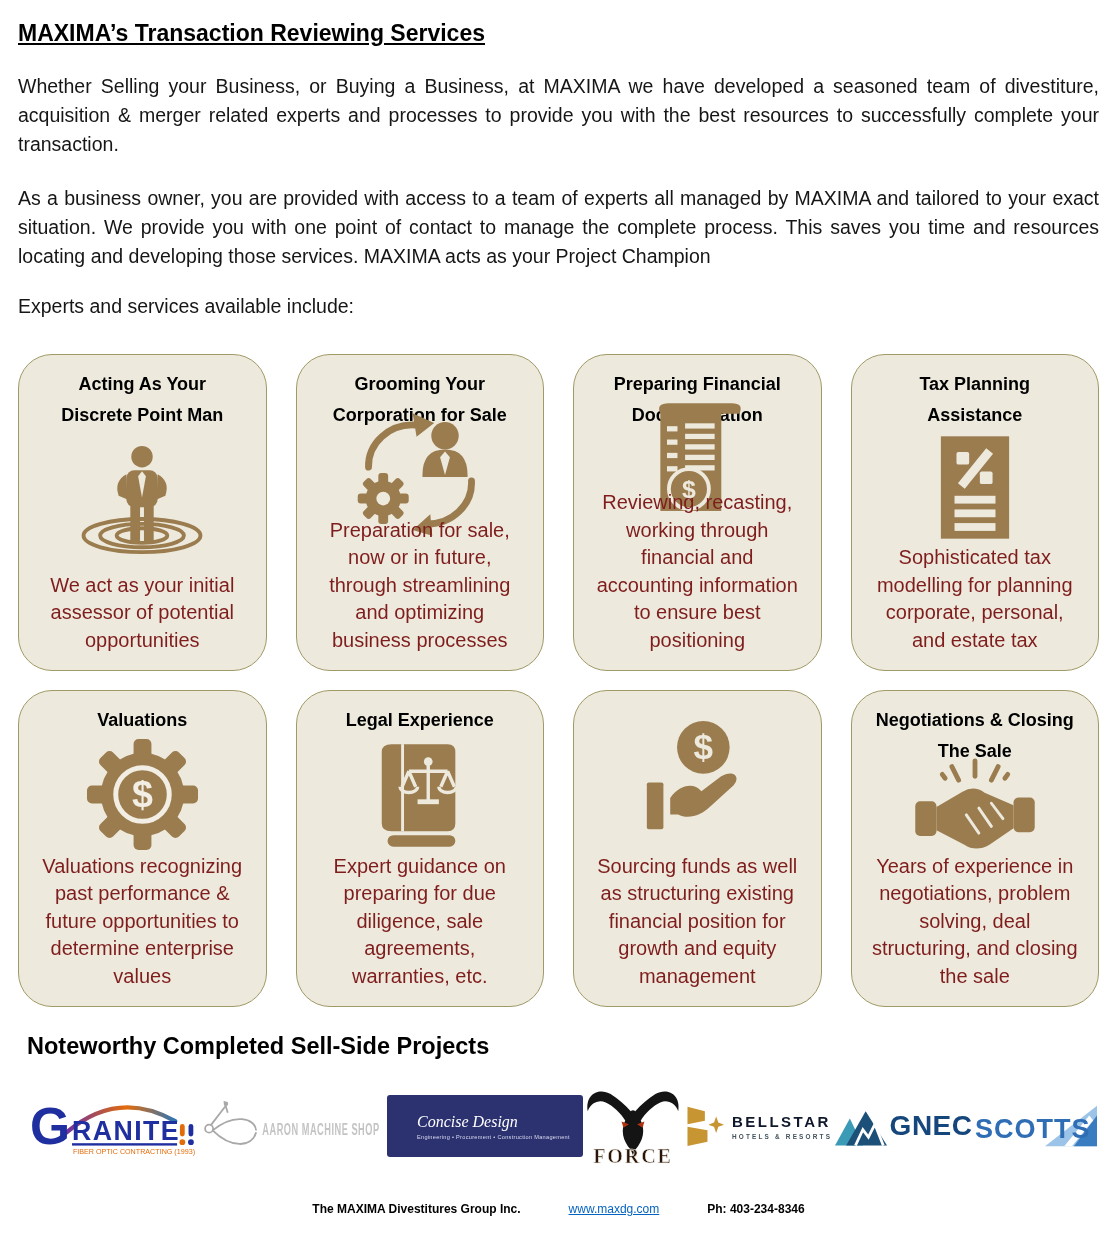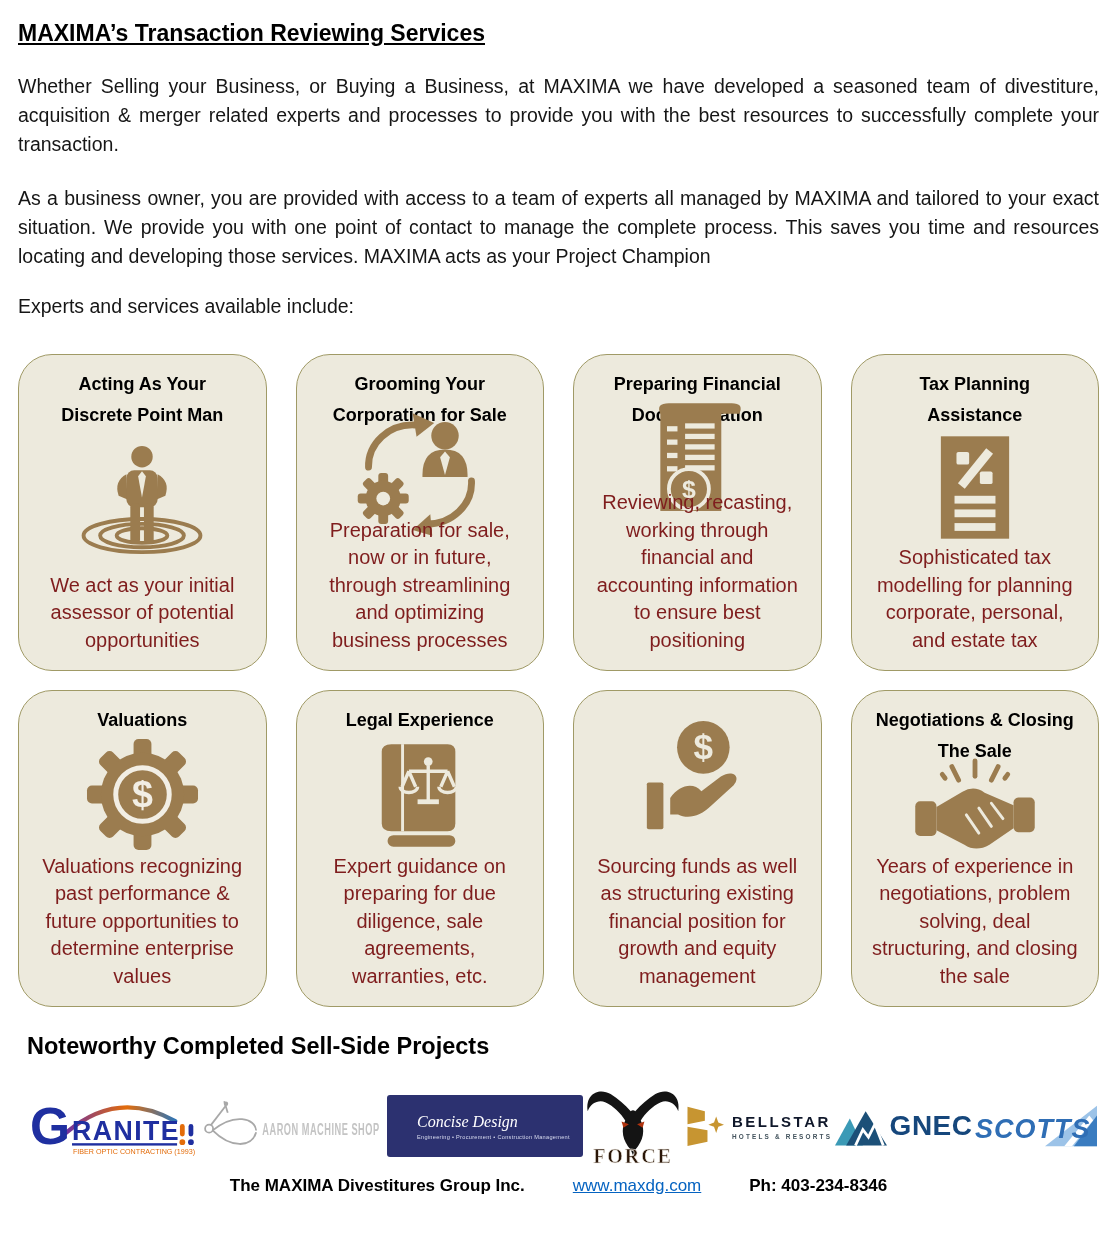--- a/index.html
+++ b/index.html
@@ -30,24 +30,24 @@
 
   .bellstar{display:flex;align-items:center;gap:8px;}
   .bellstar-texts{display:flex;flex-direction:column;}
   .bellstar-name{color:#0f172a;font-weight:bold;font-size:15px;letter-spacing:2.5px;white-space:nowrap;}
   .bellstar-caption{color:#42525c;font-weight:bold;font-size:6.4px;letter-spacing:2.2px;margin-top:3px;white-space:nowrap;}
 
   .gnec{display:flex;align-items:center;}
   .gnec-name{color:#16477c;font-weight:bold;font-size:28px;letter-spacing:.5px;margin-left:3px;}
 
   .scotts{position:relative;width:122px;height:42px;}
-  .scotts-name{position:absolute;left:0;bottom:2px;color:#2f6eb5;font-weight:bold;font-style:italic;font-size:27px;letter-spacing:1px;z-index:1;}
+  .scotts-name{position:absolute;left:0;bottom:2px;color:#2f6eb5;font-weight:bold;font-size:27px;letter-spacing:1px;z-index:1;}
   .scotts-sail{position:absolute;right:0;top:0;}
 
-  .page-footer{display:flex;justify-content:center;align-items:baseline;gap:48px;font-size:17px;}
+  .page-footer{display:flex;justify-content:center;align-items:baseline;gap:48px;margin-top:26px;font-size:12px;}
   .footer-company,.footer-phone{font-weight:bold;color:#000;}
   .footer-link{color:#0563c1;text-decoration:underline;}
 </style>
 </head>
 <body>
 
 <div class="page">
 
   <h1 class="doc-title">MAXIMA’s Transaction Reviewing Services</h1>
 

